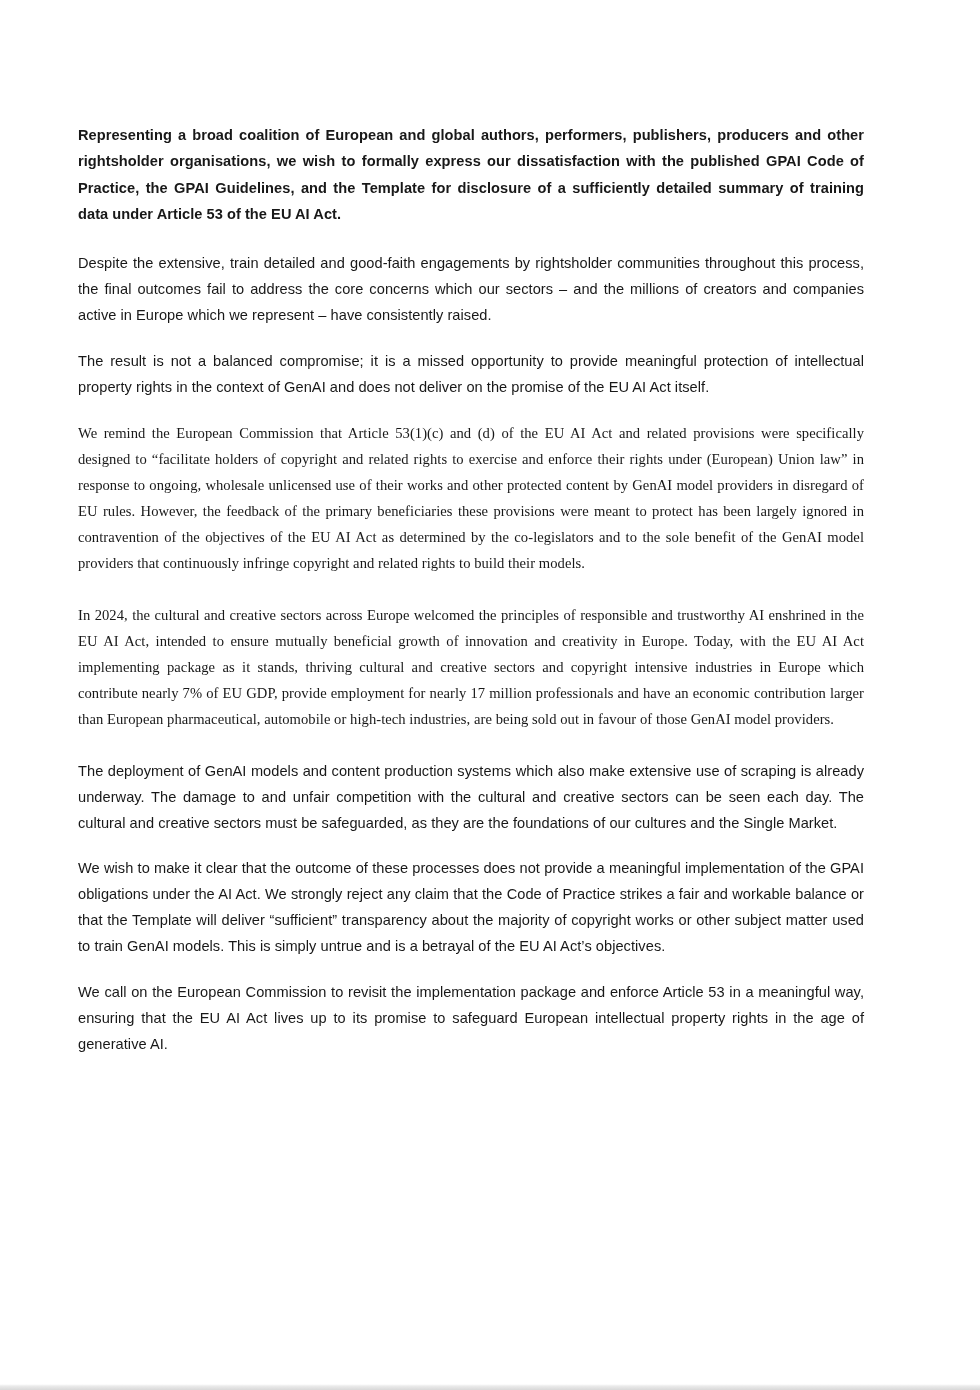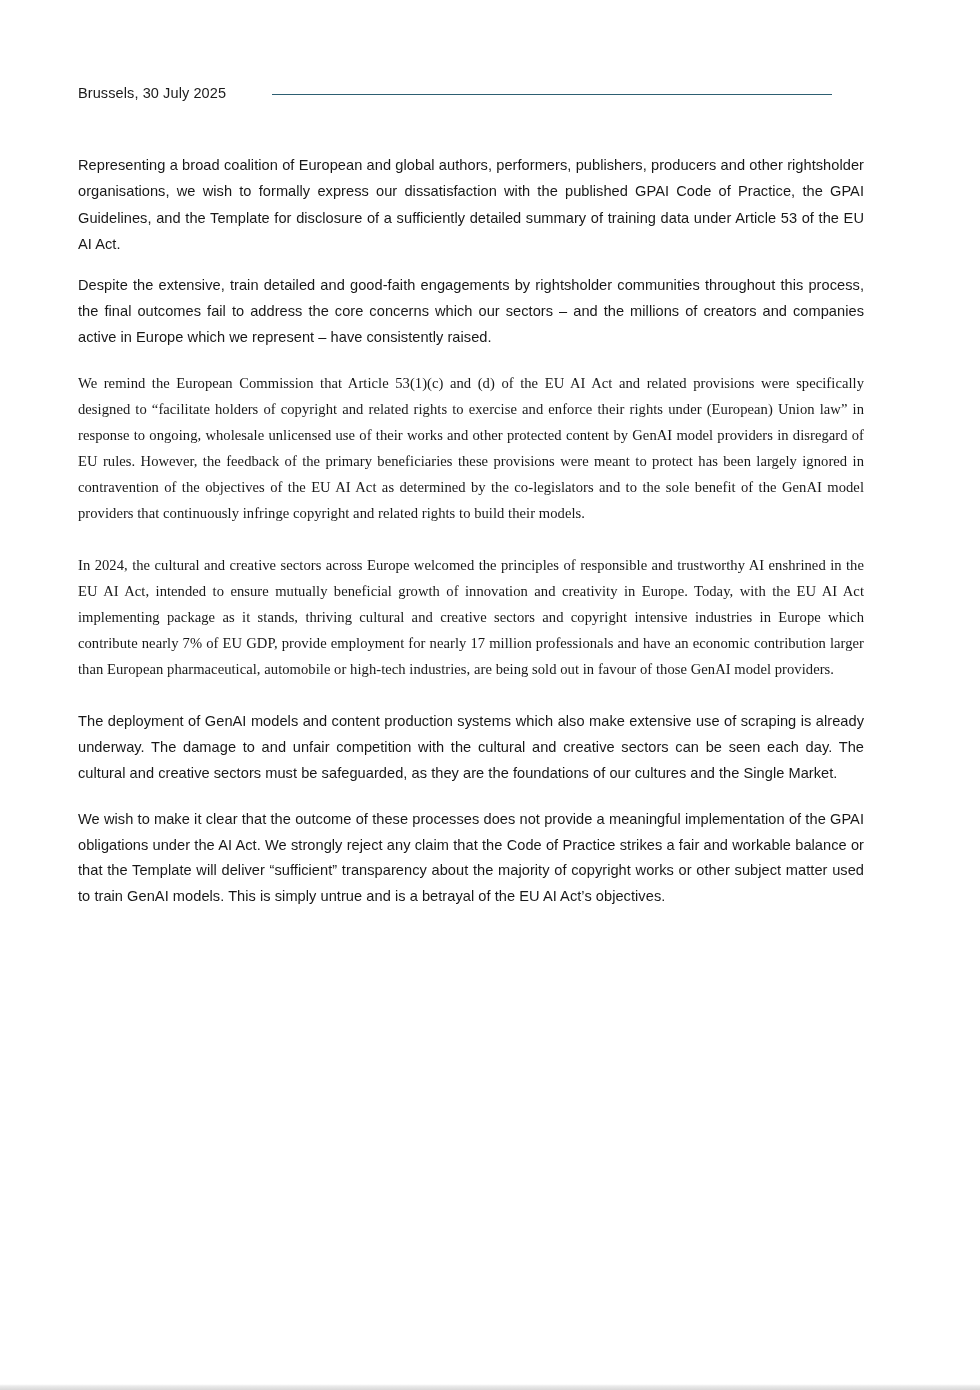--- a/index.html
+++ b/index.html
@@ -53,22 +53,22 @@
   p {
     margin: 0 0 20px 0;
     font-size: 14.6px;
     line-height: 1.78;
     color: #181818;
     text-align: justify;
     text-justify: inter-word;
     letter-spacing: 0.05px;
   }
   p.lead {
-    font-weight: normal;
-    margin-bottom: 16px;
+    font-weight: bold;
+    margin-bottom: 24px;
     line-height: 1.8;
   }
   p.gap-big {
     margin-bottom: 26px;
     font-family: Liberation Serif, serif;
   }
   .page-bottom-shadow {
     position: absolute;
     left: 0;
     right: 0;
@@ -76,29 +76,27 @@
     height: 14px;
     background: linear-gradient(to bottom, #ffffff 0%, #ffffff 58%, #eaeaea 72%, #d8d8d8 100%);
   }
 </style>
 </head>
 <body>
 
 <div class="page">
   <div class="page-inner">
 
-    <div class="letterhead">
-      <div class="date">Brussels, 30 July 2025</div>
-      <div class="rule"></div>
-    </div>
 
     <div class="body-block">
       <p class="lead">Representing a broad coalition of European and global authors, performers, publishers, producers and other rightsholder organisations, we wish to formally express our dissatisfaction with the published GPAI Code of Practice, the GPAI Guidelines, and the Template for disclosure of a sufficiently detailed summary of training data under Article 53 of the EU AI Act.</p>
       <p>Despite the extensive, train detailed and good-faith engagements by rightsholder communities throughout this process, the final outcomes fail to address the core concerns which our sectors – and the millions of creators and companies active in Europe which we represent – have consistently raised.</p>
+      <p>The result is not a balanced compromise; it is a missed opportunity to provide meaningful protection of intellectual property rights in the context of GenAI and does not deliver on the promise of the EU AI Act itself.</p>
       <p class="gap-big">We remind the European Commission that Article 53(1)(c) and (d) of the EU AI Act and related provisions were specifically designed to “facilitate holders of copyright and related rights to exercise and enforce their rights under (European) Union law” in response to ongoing, wholesale unlicensed use of their works and other protected content by GenAI model providers in disregard of EU rules. However, the feedback of the primary beneficiaries these provisions were meant to protect has been largely ignored in contravention of the objectives of the EU AI Act as determined by the co-legislators and to the sole benefit of the GenAI model providers that continuously infringe copyright and related rights to build their models.</p>
       <p class="gap-big">In 2024, the cultural and creative sectors across Europe welcomed the principles of responsible and trustworthy AI enshrined in the EU AI Act, intended to ensure mutually beneficial growth of innovation and creativity in Europe. Today, with the EU AI Act implementing package as it stands, thriving cultural and creative sectors and copyright intensive industries in Europe which contribute nearly 7% of EU GDP, provide employment for nearly 17 million professionals and have an economic contribution larger than European pharmaceutical, automobile or high-tech industries, are being sold out in favour of those GenAI model providers.</p>
       <p>The deployment of GenAI models and content production systems which also make extensive use of scraping is already underway. The damage to and unfair competition with the cultural and creative sectors can be seen each day. The cultural and creative sectors must be safeguarded, as they are the foundations of our cultures and the Single Market.</p>
       <p>We wish to make it clear that the outcome of these processes does not provide a meaningful implementation of the GPAI obligations under the AI Act. We strongly reject any claim that the Code of Practice strikes a fair and workable balance or that the Template will deliver “sufficient” transparency about the majority of copyright works or other subject matter used to train GenAI models. This is simply untrue and is a betrayal of the EU AI Act’s objectives.</p>
+      <p>We call on the European Commission to revisit the implementation package and enforce Article 53 in a meaningful way, ensuring that the EU AI Act lives up to its promise to safeguard European intellectual property rights in the age of generative AI.</p>
     </div>
 
   </div>
   <div class="page-bottom-shadow"></div>
 </div>
 
 </body></html>

